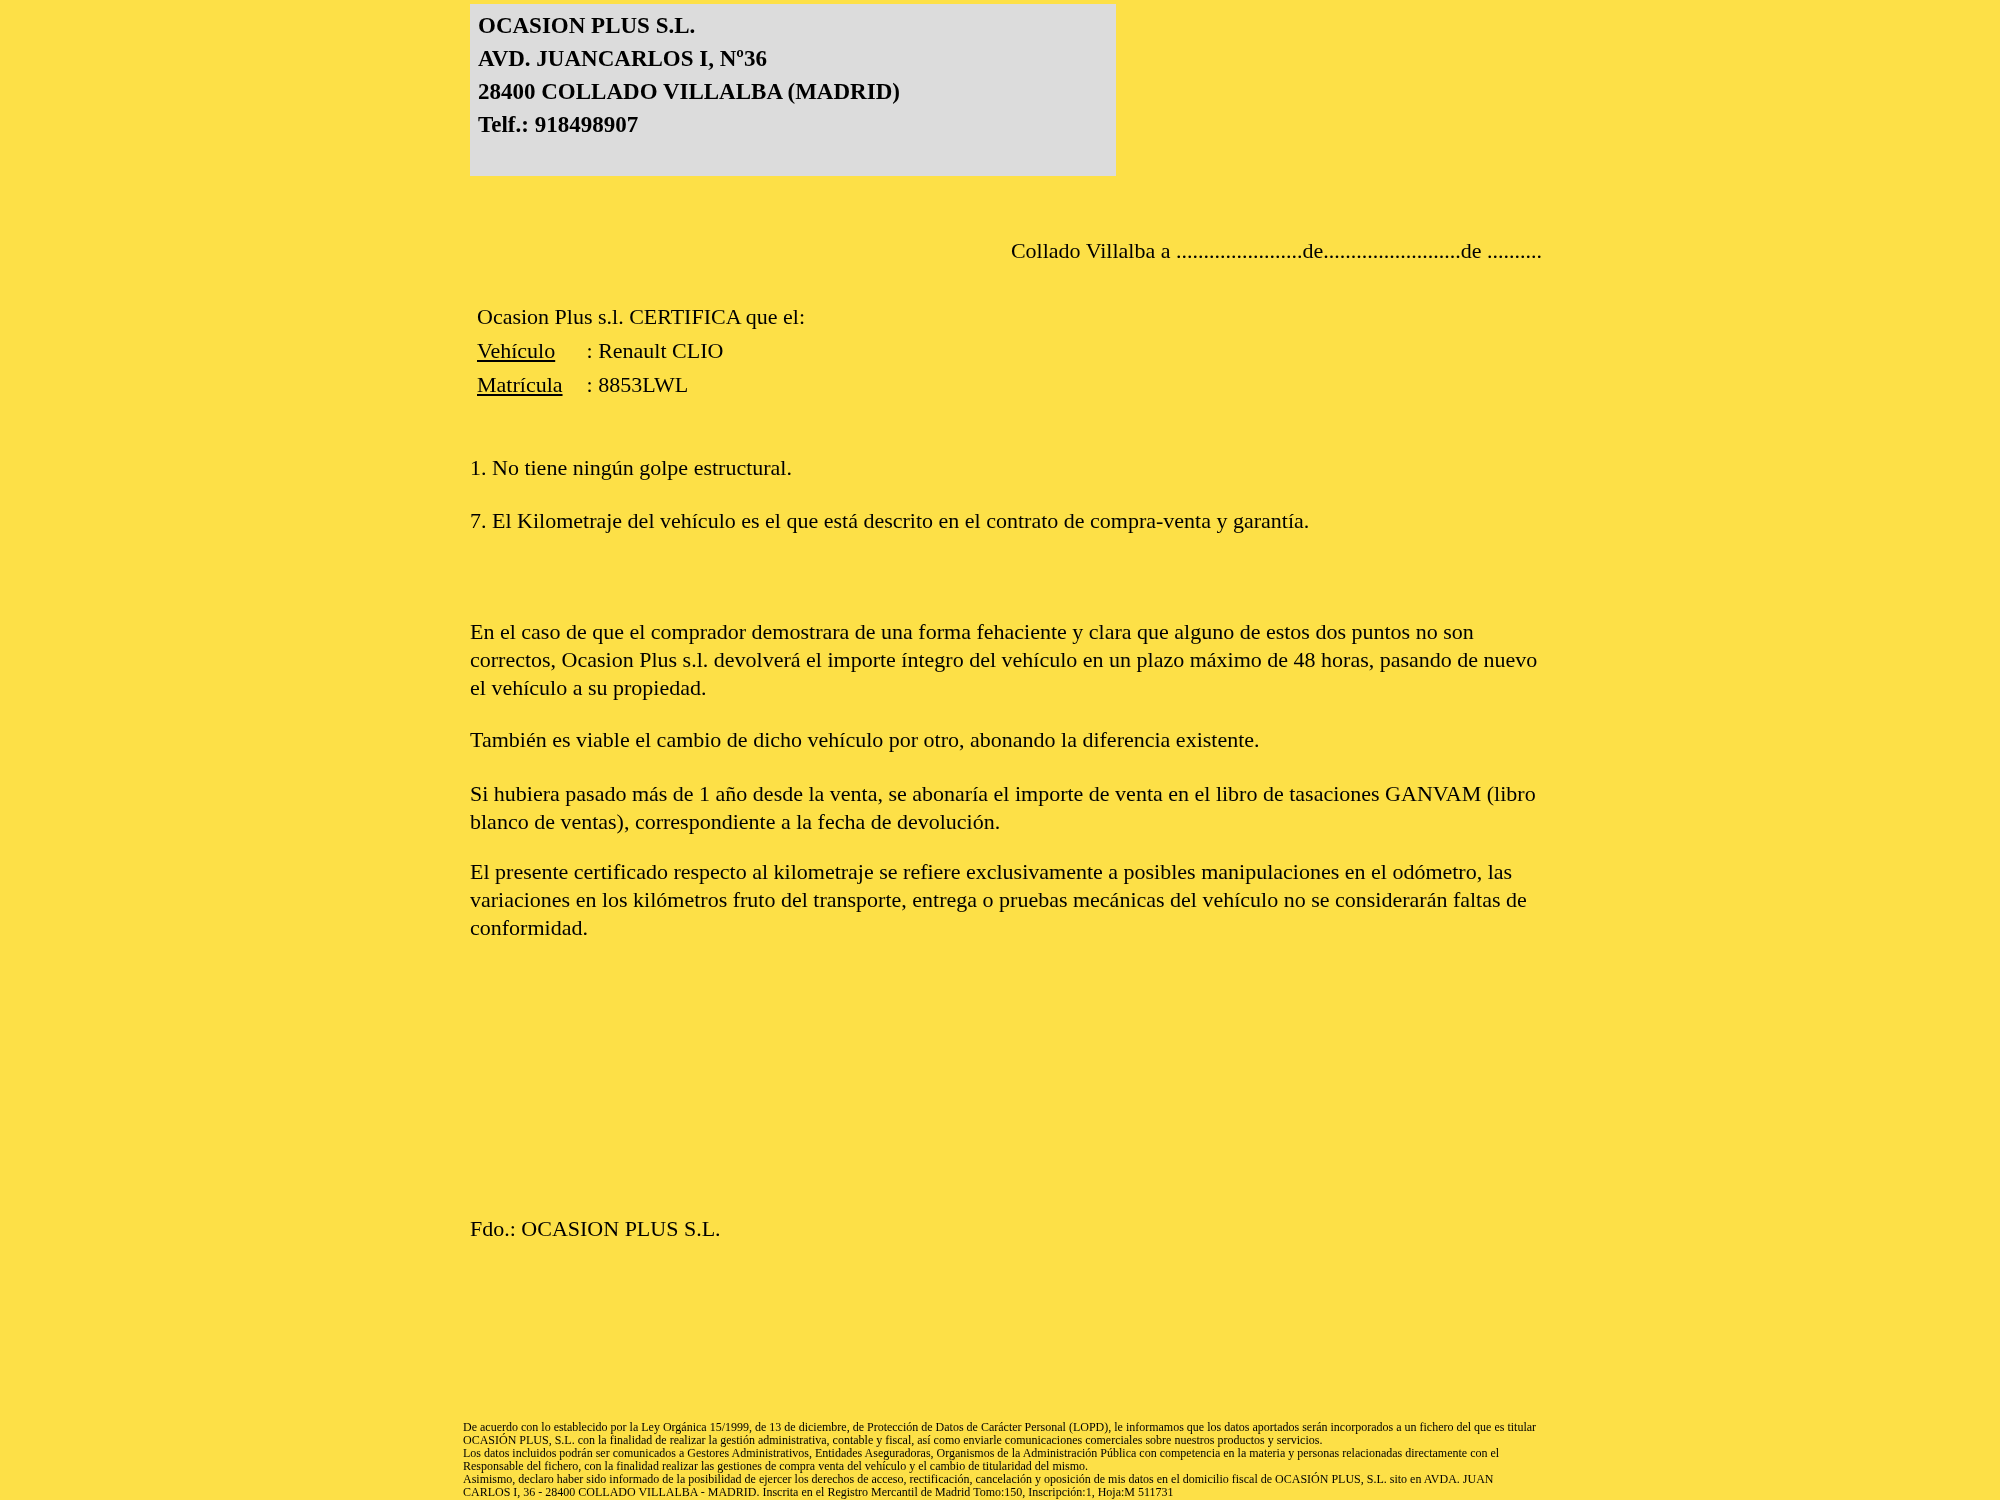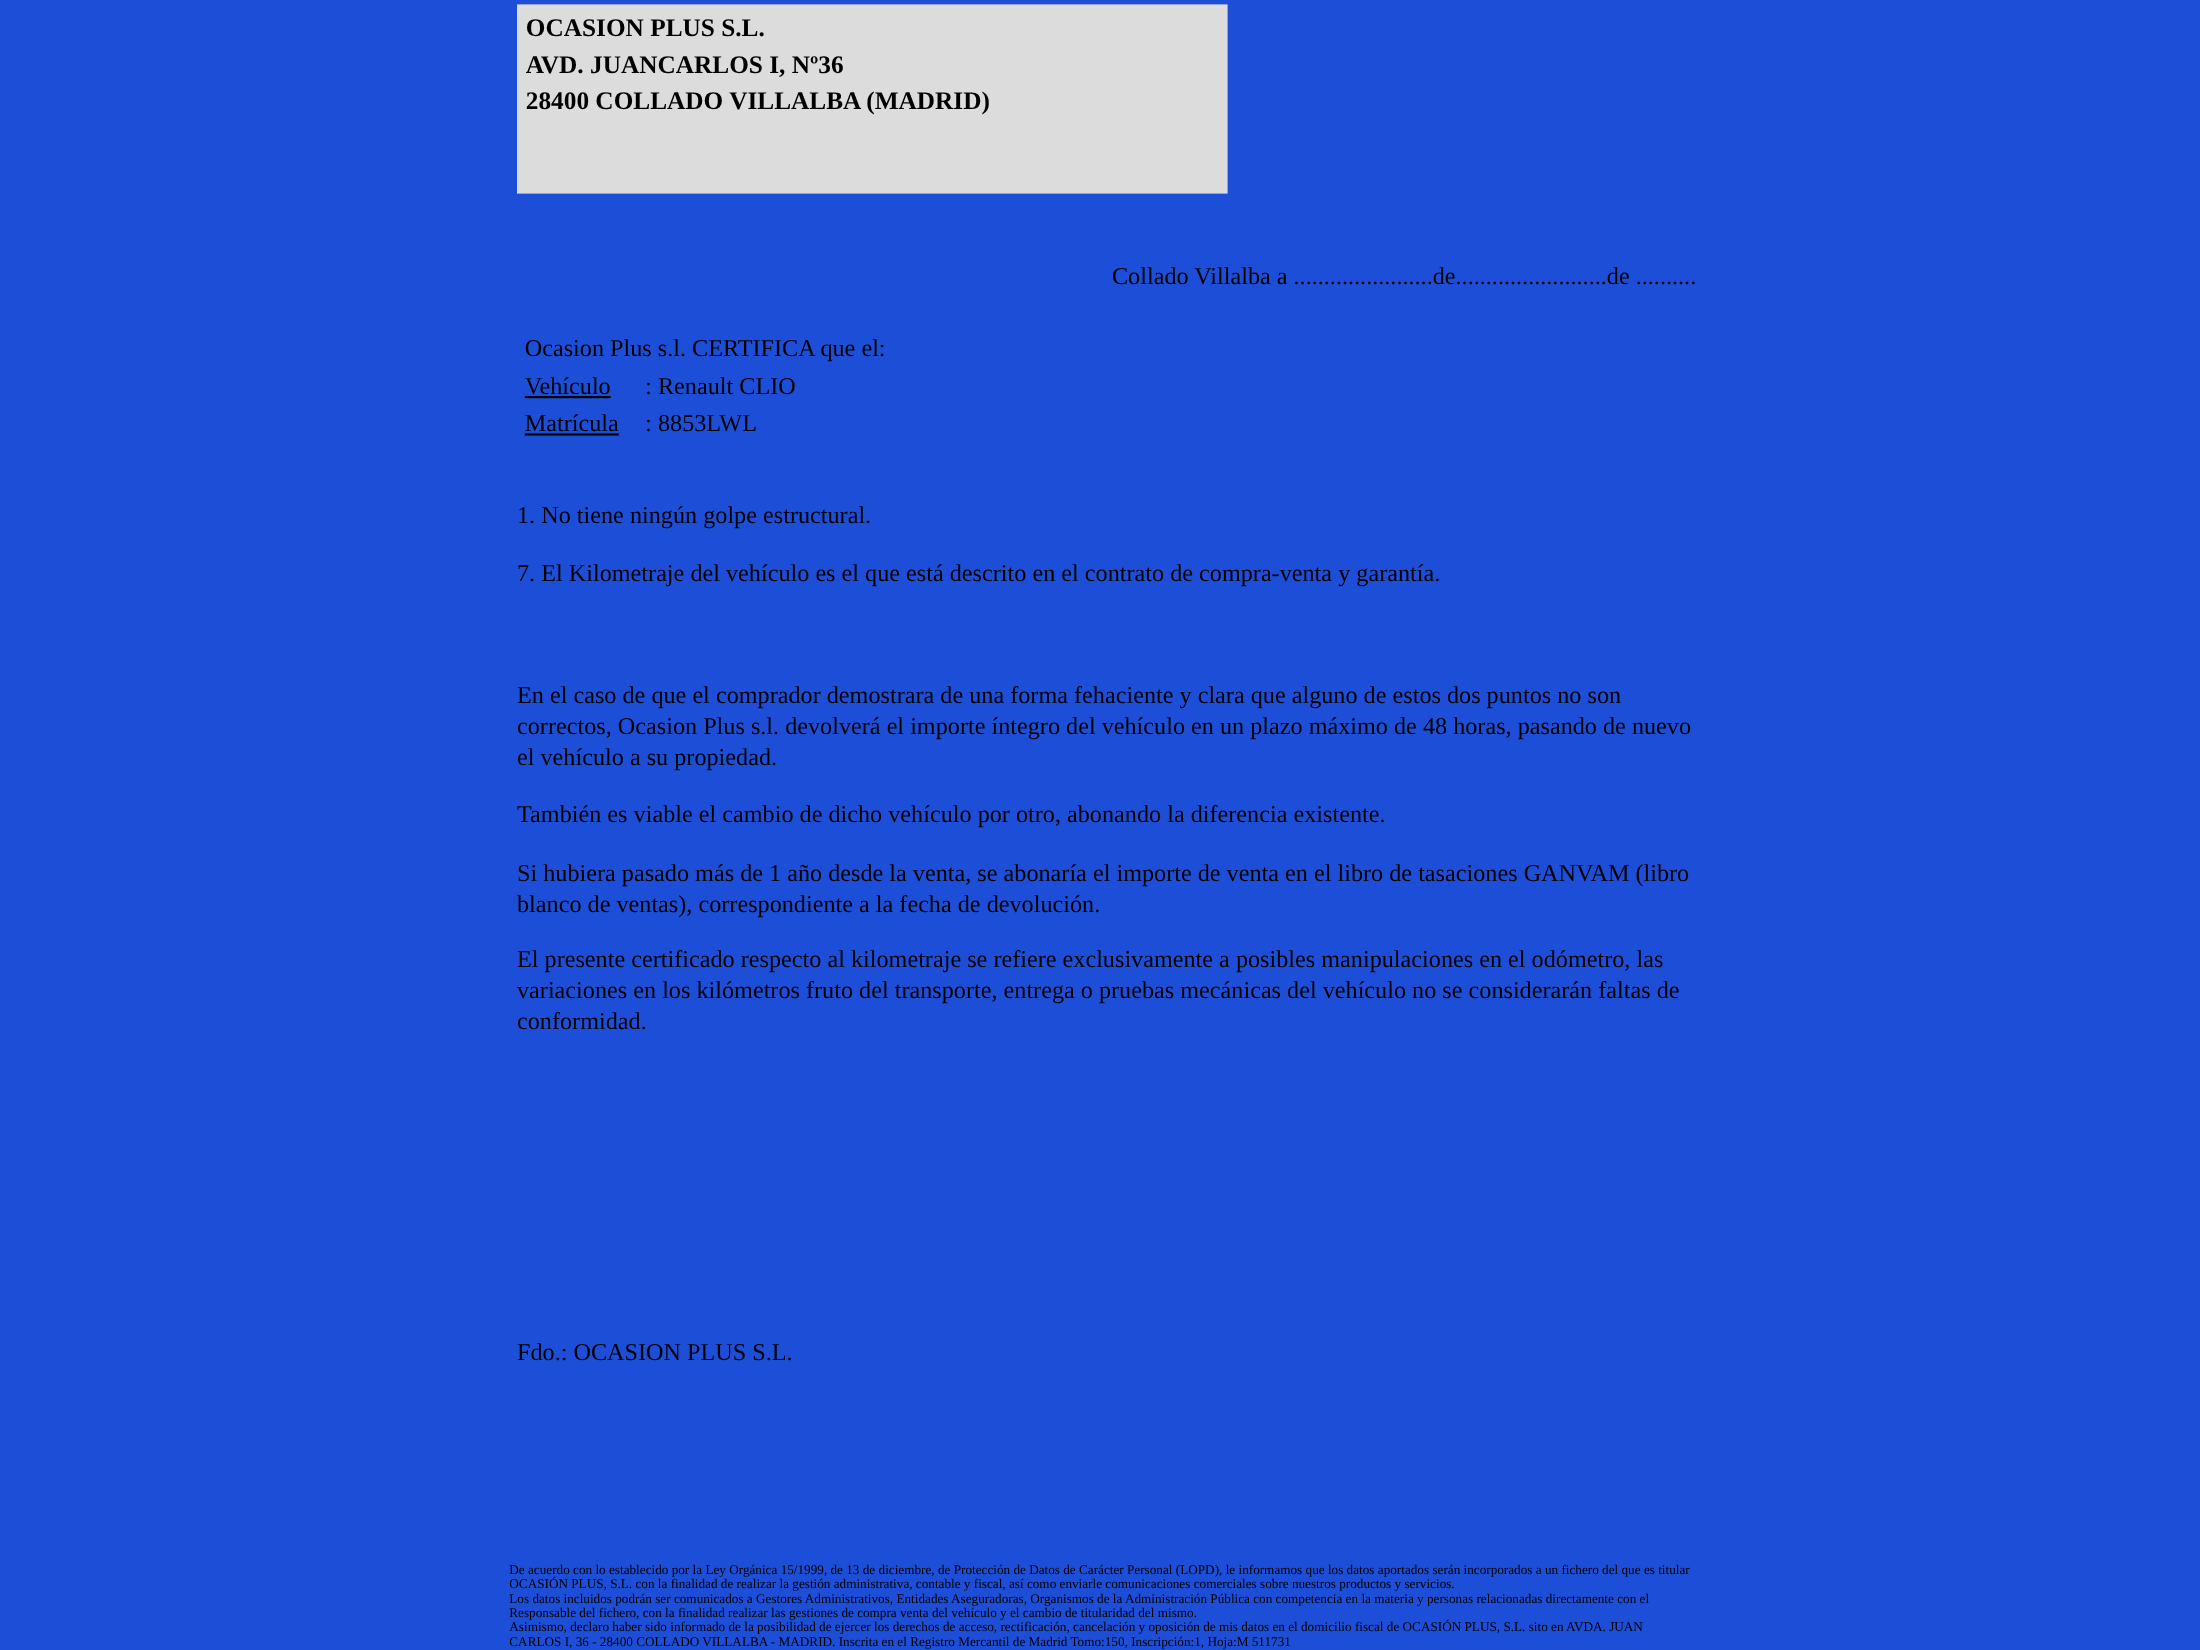--- a/index.html
+++ b/index.html
@@ -1,20 +1,20 @@
 <!DOCTYPE html>
 <html><head>
 <meta charset="utf-8">
 <style>
   html, body { margin: 0; padding: 0; background: #ffffff; }
   .page {
     position: relative;
     width: 2000px;
     height: 1500px;
-    background: #1d4ed8;
+    background: #fde047;
     color: #000000;
     font-family: "Liberation Serif", "DejaVu Serif", serif;
     overflow: hidden;
   }
   .header-box {
     position: absolute;
     left: 470px;
     top: 4px;
     width: 646px;
     height: 172px;
@@ -84,20 +84,21 @@
 </style>
 </head>
 <body>
 
 <div class="page">
 
   <div class="header-box">
     <div class="hline">OCASION PLUS S.L.</div>
     <div class="hline">AVD. JUANCARLOS I, Nº36</div>
     <div class="hline">28400 COLLADO VILLALBA (MADRID)</div>
+    <div class="hline">Telf.: 918498907</div>
   </div>
 
   <div class="date-line">Collado Villalba a .......................de.........................de ..........</div>
 
   <div class="cert">
     <div>Ocasion Plus s.l. CERTIFICA que el:</div>
     <div>
       <span class="field-label-wrap"><span class="u">Vehículo</span></span>
       <span>:</span>
       <span>Renault CLIO</span>

